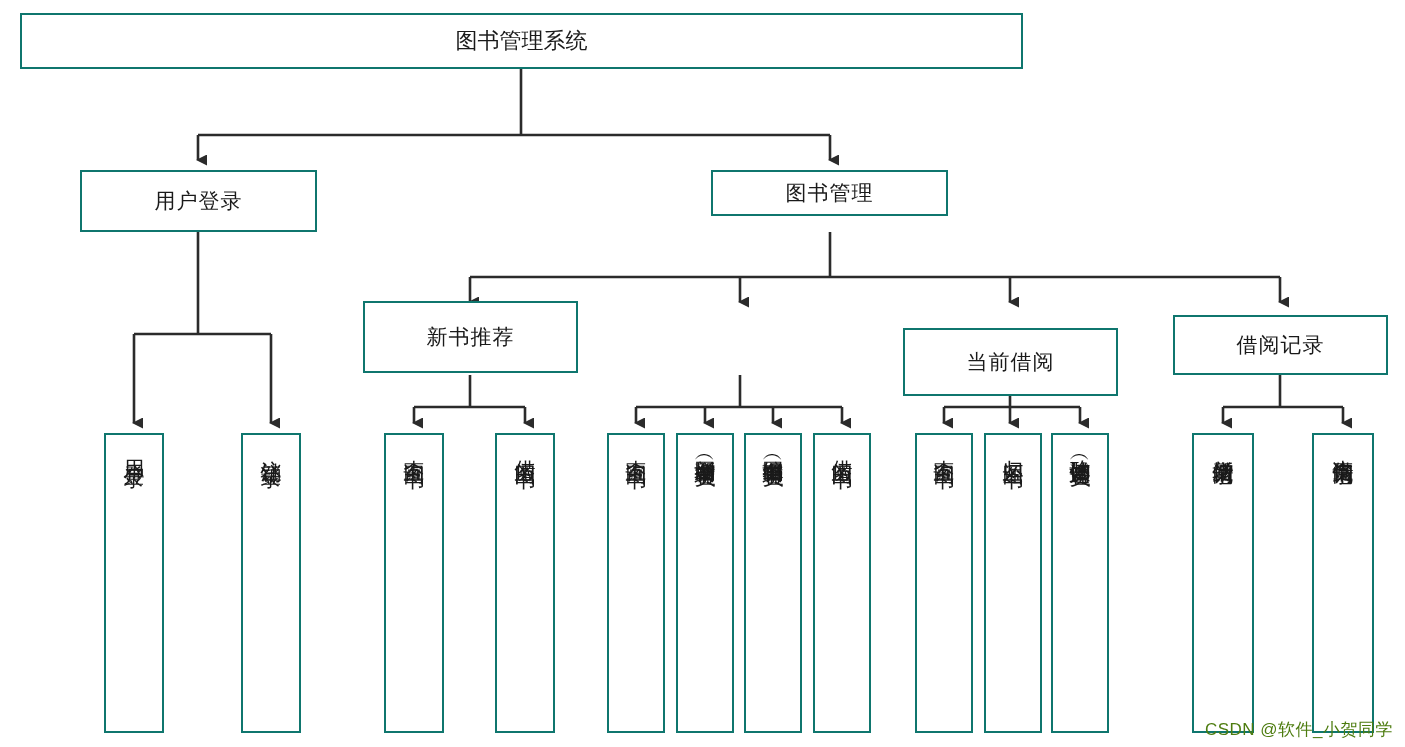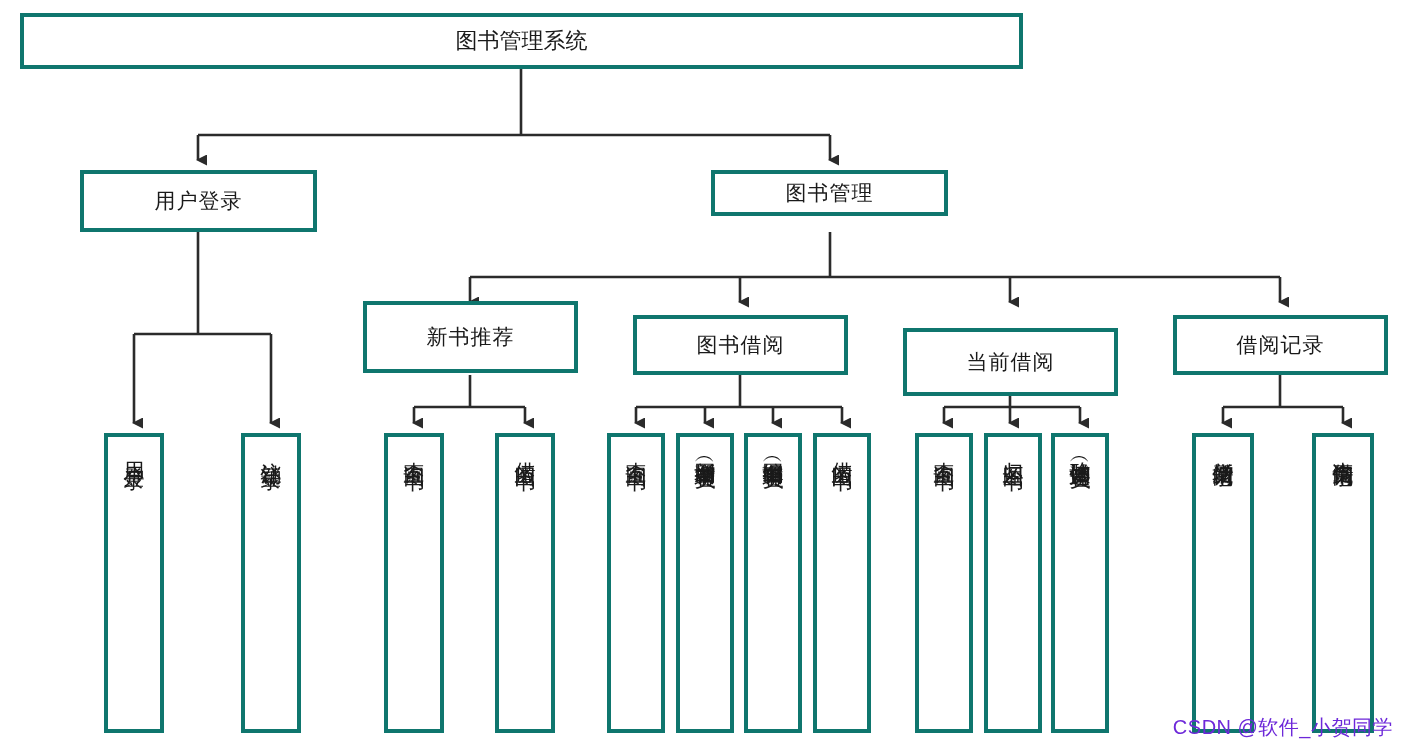--- a/index.html
+++ b/index.html
@@ -20,21 +20,21 @@
     left: 0;
     top: 0;
     width: 1405px;
     height: 747px;
     pointer-events: none;
   }
   .node {
     position: absolute;
     box-sizing: border-box;
     background: #ffffff;
-    border: 4px solid #0f766e;
+    border: 2px solid #0f766e;
     display: flex;
     align-items: center;
     justify-content: center;
     color: #1a1a1a;
   }
   .node.h {
     font-size: 21px;
     letter-spacing: 1px;
   }
   .node.root {
@@ -54,22 +54,22 @@
     white-space: nowrap;
     color: #1a1a1a;
   }
   .vtext.tall {
     letter-spacing: 1px;
   }
   .watermark {
     position: absolute;
     right: 12px;
     bottom: 6px;
-    font-size: 20px;
-    color: #6d28d9;
+    font-size: 17px;
+    color: #4d7c0f;
     letter-spacing: 0.5px;
     white-space: nowrap;
   }
 </style>
 </head>
 <body>
 
 <div id="canvas">
 
   <svg id="connectors" viewBox="0 0 1405 747">
@@ -129,23 +129,20 @@
   <div class="node h" style="left:80px; top:170px; width:237px; height:62px;">
     <span>用户登录</span>
   </div>
   <div class="node h" style="left:711px; top:170px; width:237px; height:46px;">
     <span>图书管理</span>
   </div>
 
   <div class="node h" style="left:363px; top:301px; width:215px; height:72px;">
     <span>新书推荐</span>
   </div>
-  <div class="node h" style="left:633px; top:315px; width:215px; height:60px;">
-    <span>图书借阅</span>
-  </div>
   <div class="node h" style="left:903px; top:328px; width:215px; height:68px;">
     <span>当前借阅</span>
   </div>
   <div class="node h" style="left:1173px; top:315px; width:215px; height:60px;text-align:right;">
     <span>借阅记录</span>
   </div>
 
   <div class="node v" style="left:104px; top:433px; width:60px; height:300px;">
     <span class="vtext">用户登录</span>
   </div>

